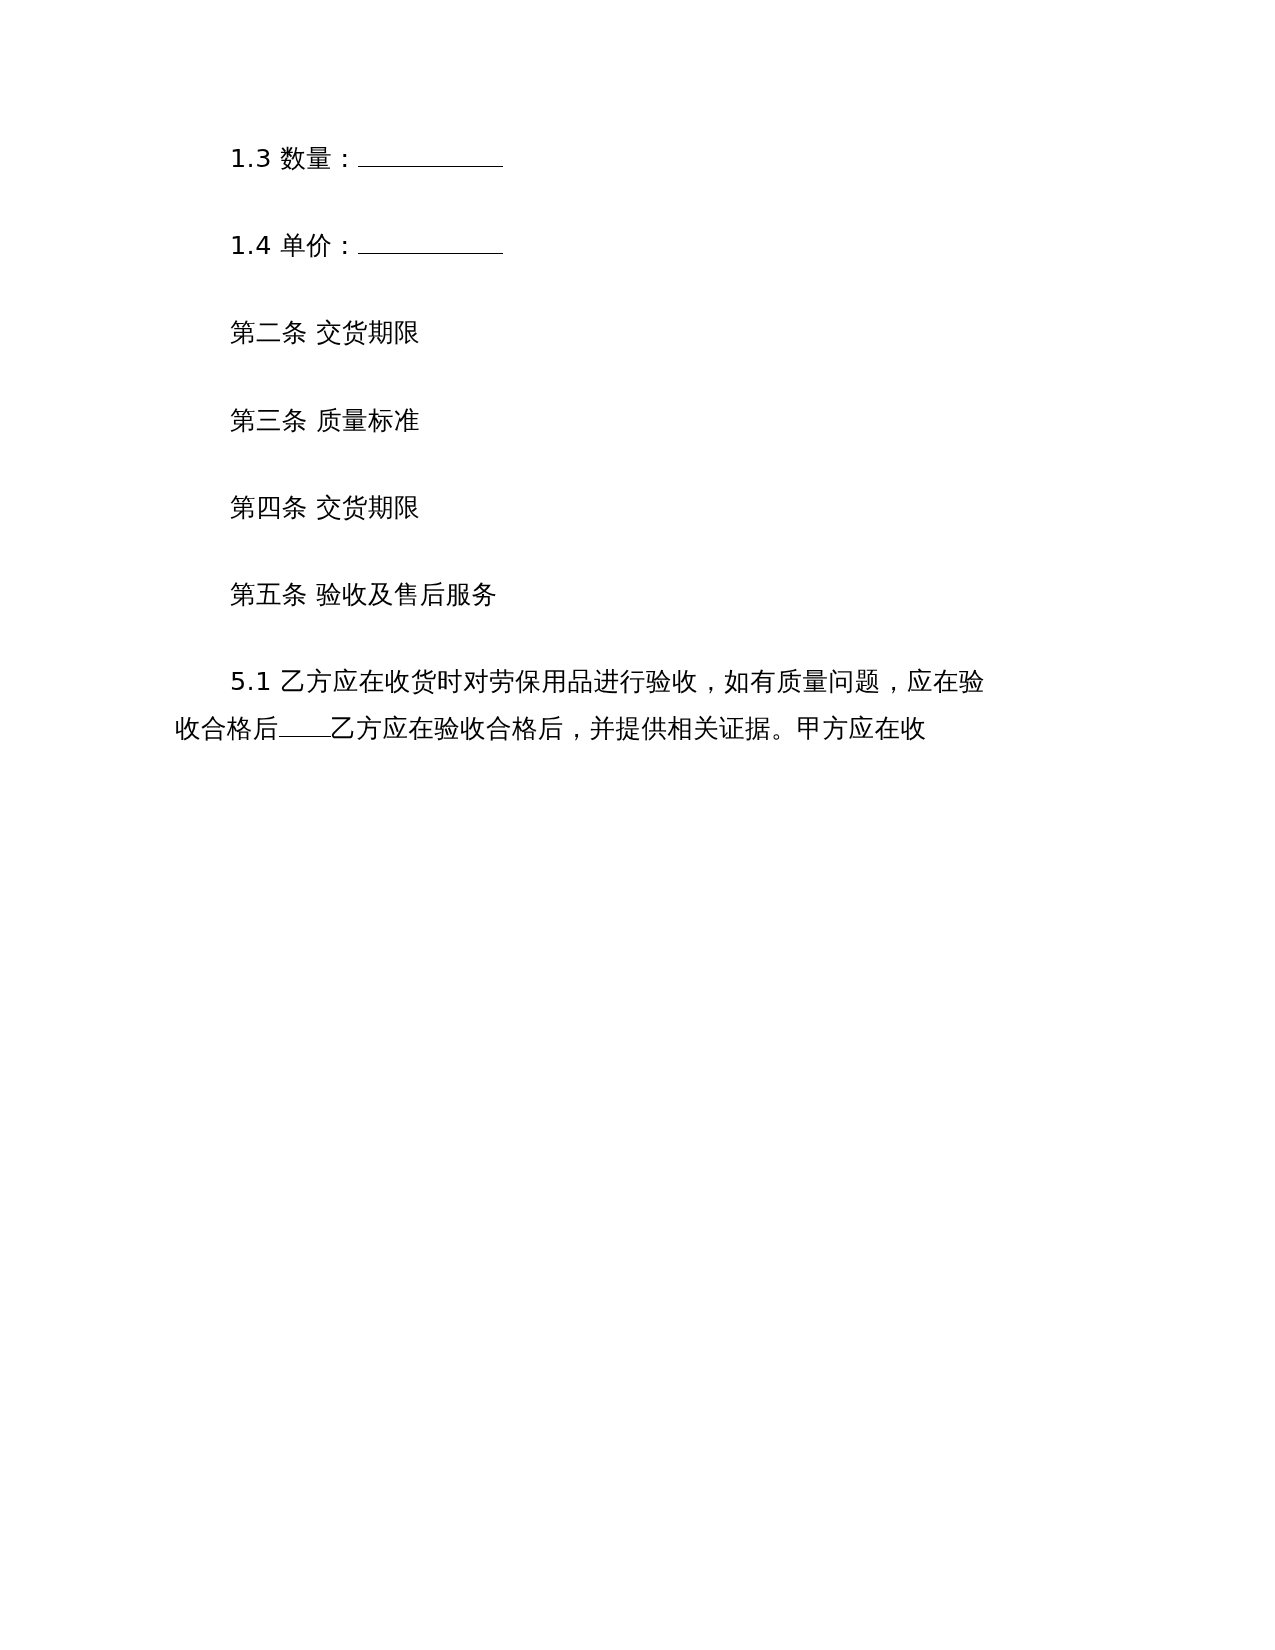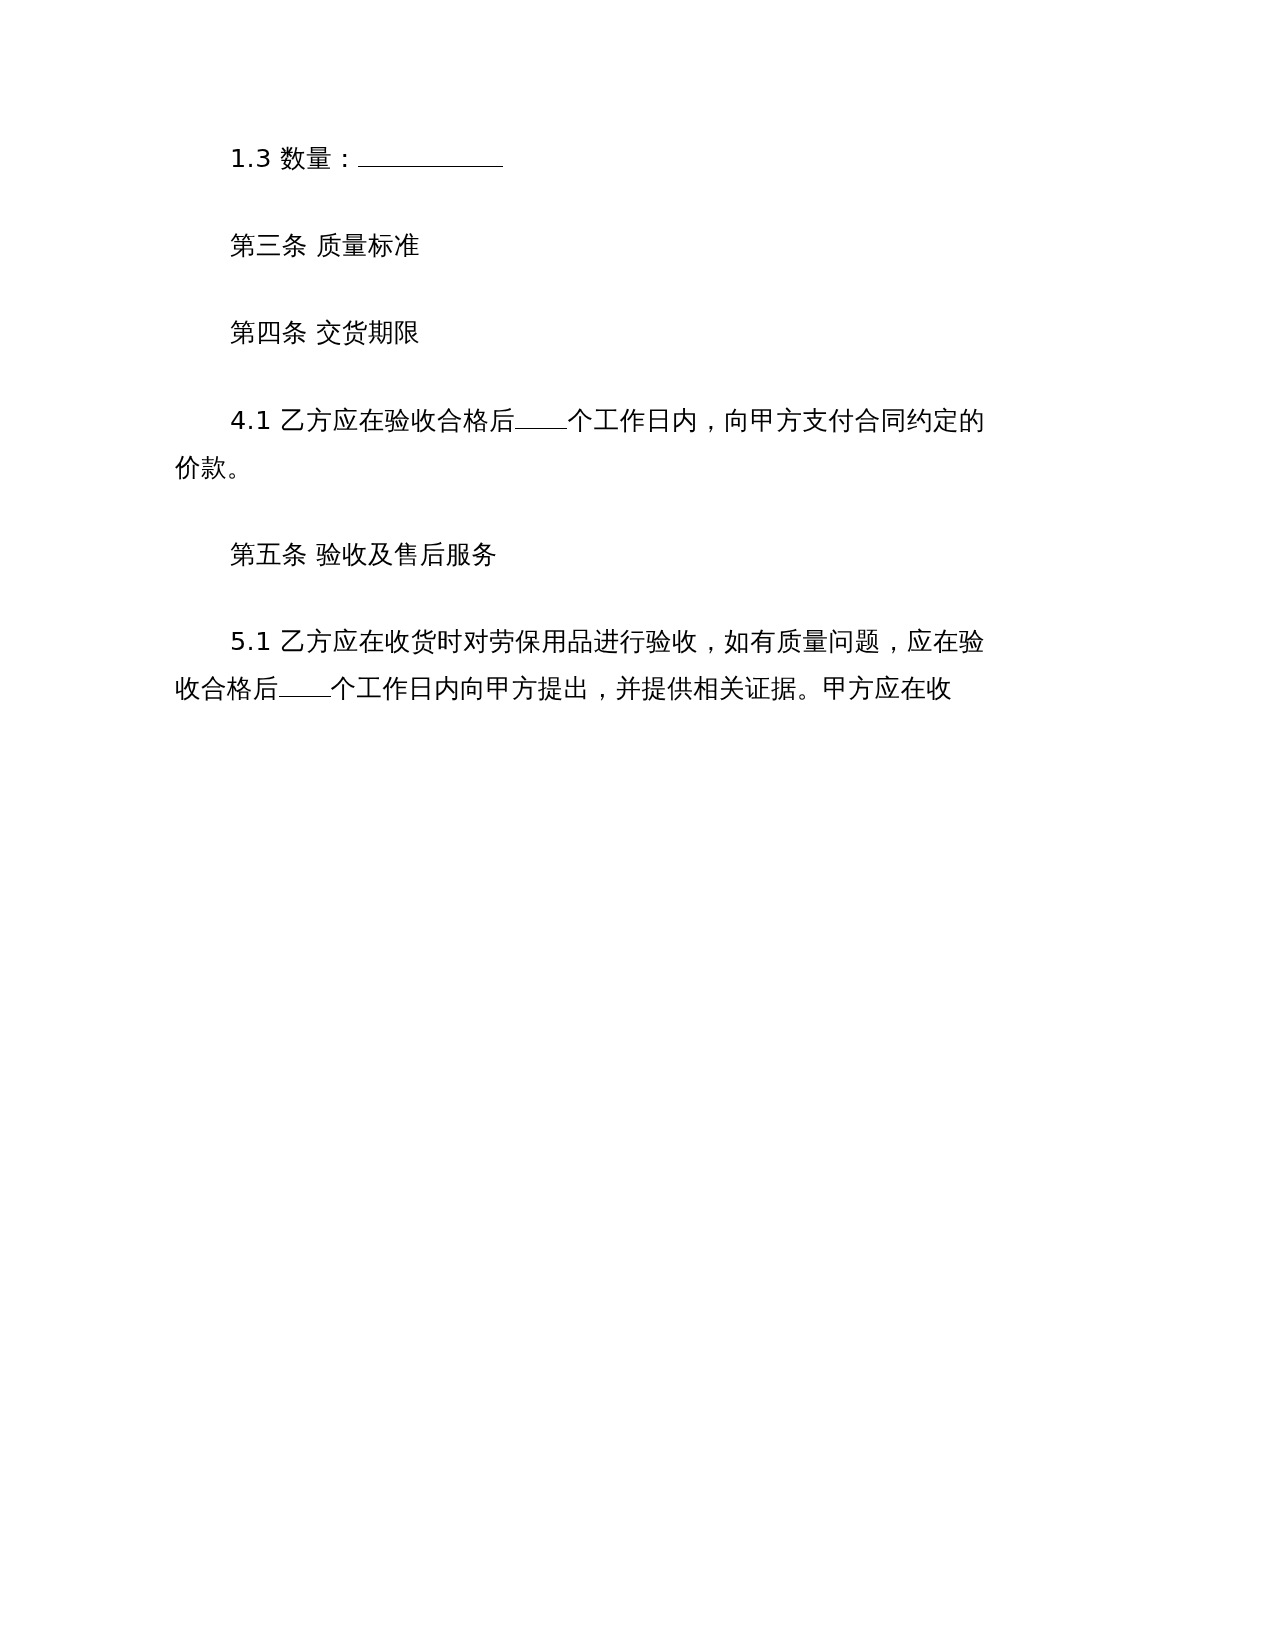--- a/index.html
+++ b/index.html
@@ -46,19 +46,20 @@
   }
   .blank-long { width: 145px; }
   .blank-short { width: 52px; }
 </style>
 </head>
 <body>
 
 <div class="page">
   <div id="doc-body">
       <p class="para indent"><span>1.3 数量：</span><span class="blank blank-long"></span></p>
+      <p class="para indent"><span>1.4 单价：</span><span class="blank blank-long"></span></p>
+      <p class="para indent"><span>第二条 交货期限</span></p>
       <p class="para indent"><span>第三条 质量标准</span></p>
       <p class="para indent"><span>第四条 交货期限</span></p>
-      <p class="para indent-first"><span>4.1 乙方应在验收合格后</span><span class="blank blank-short"></span><span>个工作日内，向甲方支付合同约定的价款。</span></p>
       <p class="para indent"><span>第五条 验收及售后服务</span></p>
-      <p class="para indent-first"><span>5.1 乙方应在收货时对劳保用品进行验收，如有质量问题，应在验收合格后</span><span class="blank blank-short"></span><span>个工作日内向甲方提出，并提供相关证据。甲方应在收</span></p>
+      <p class="para indent-first"><span>5.1 乙方应在收货时对劳保用品进行验收，如有质量问题，应在验收合格后</span><span class="blank blank-short"></span><span>乙方应在验收合格后，并提供相关证据。甲方应在收</span></p>
     </div>
 </div>
 
 </body></html>

